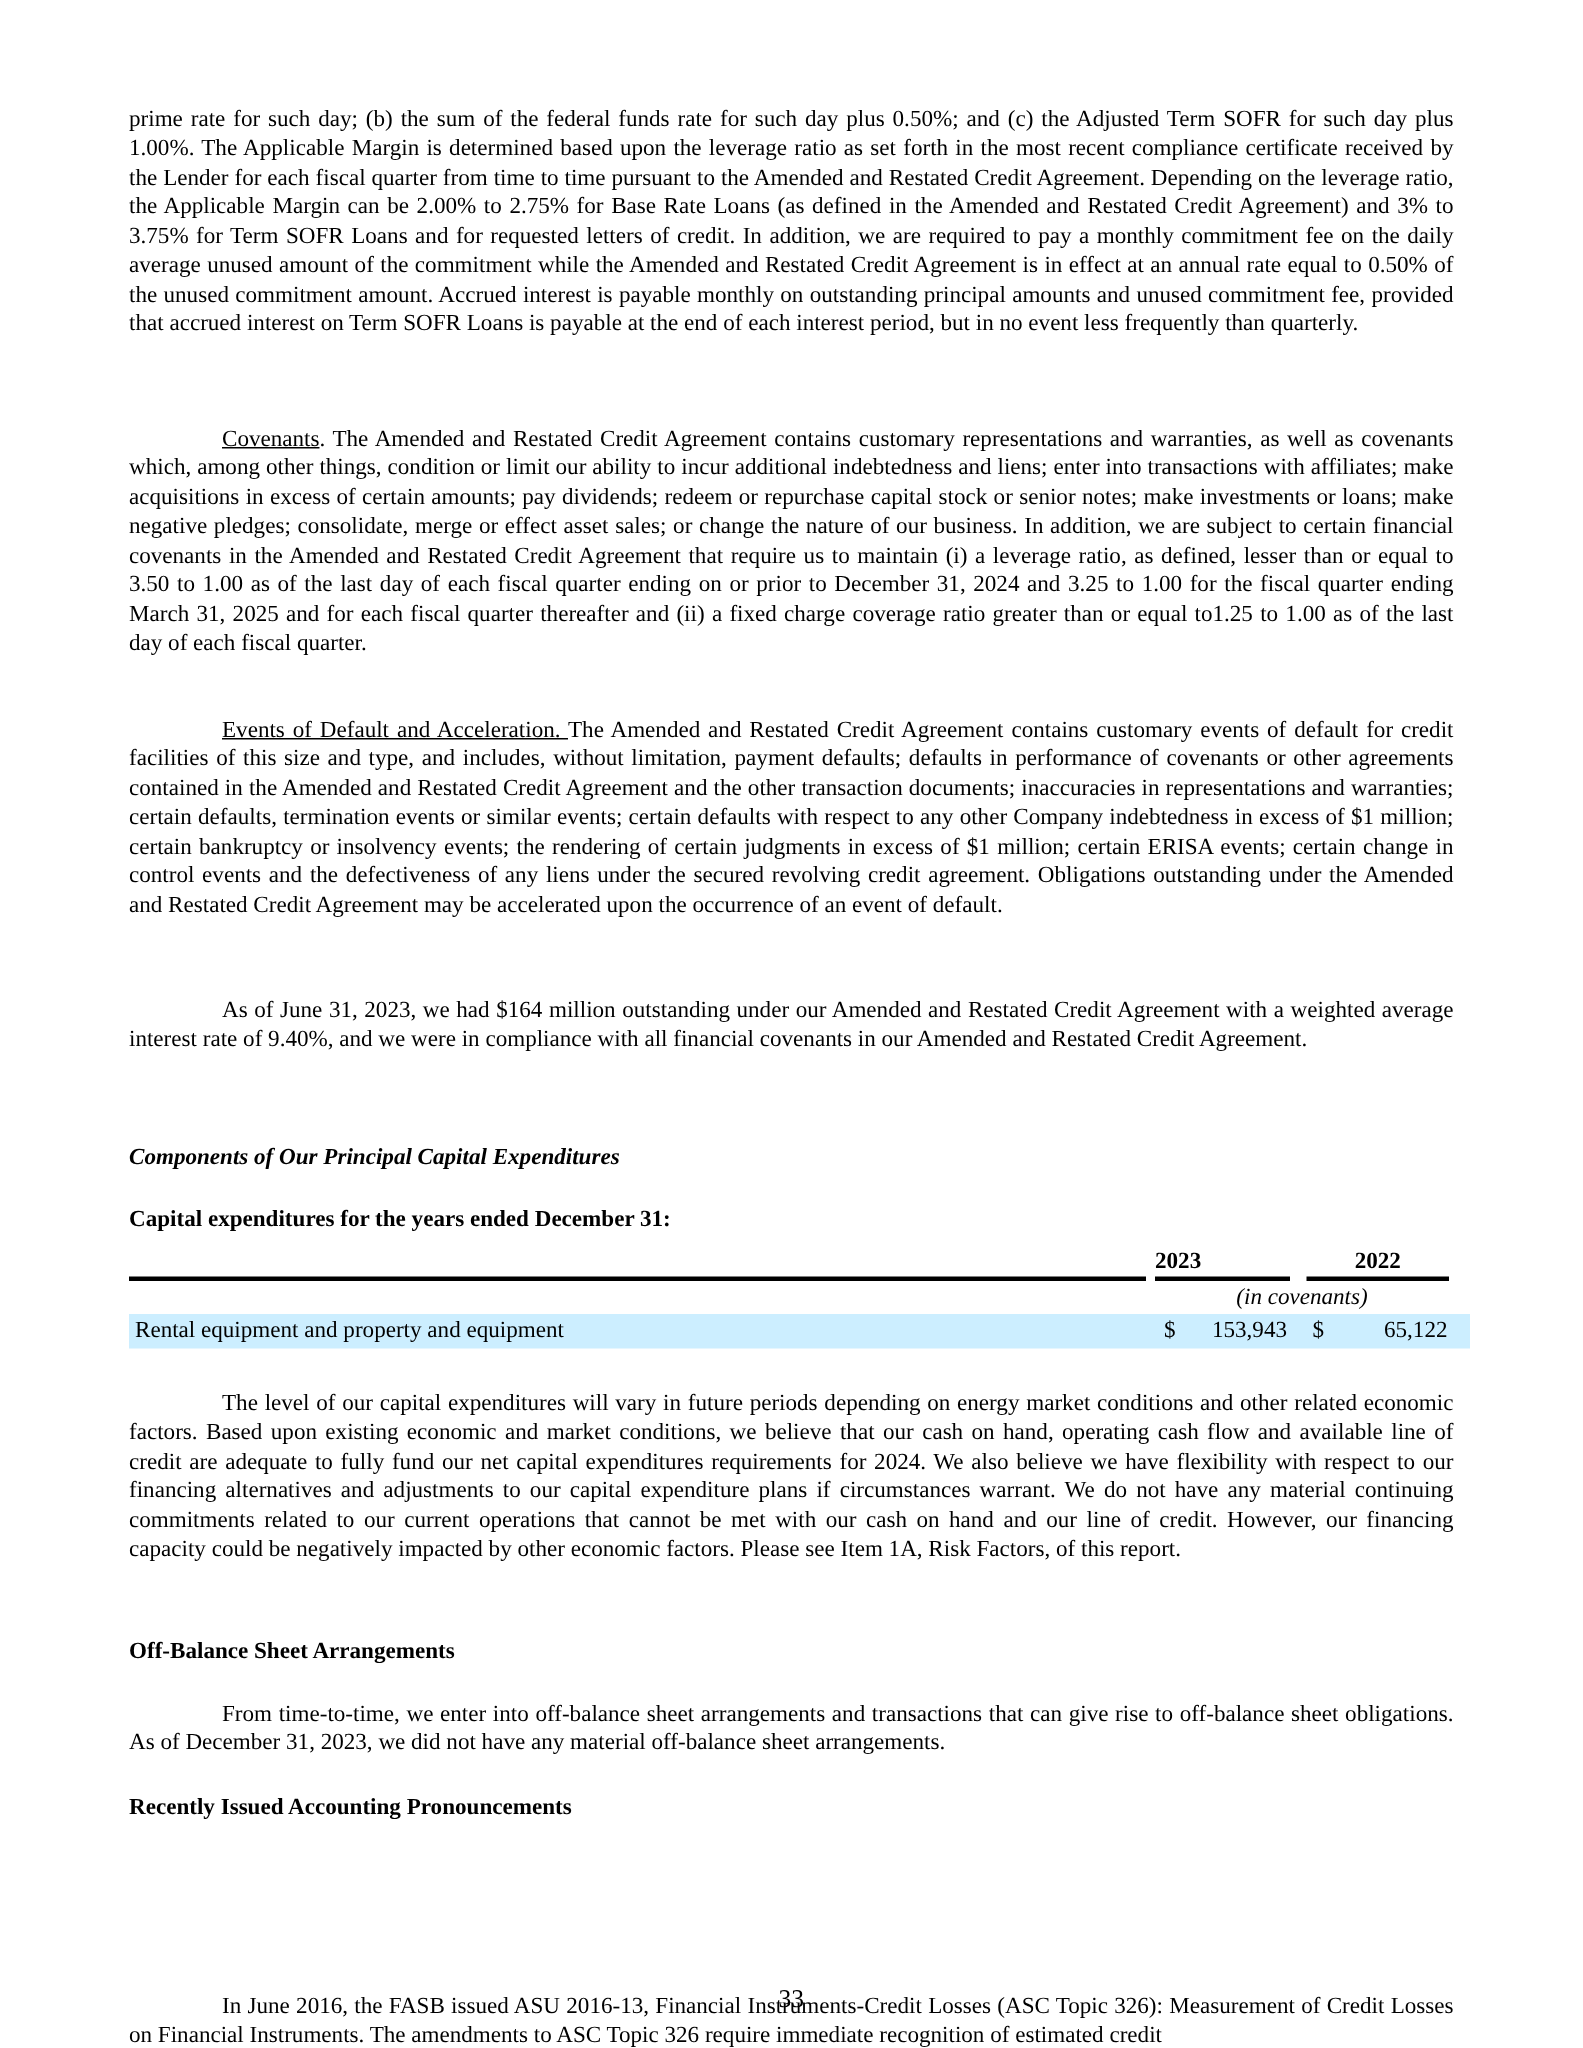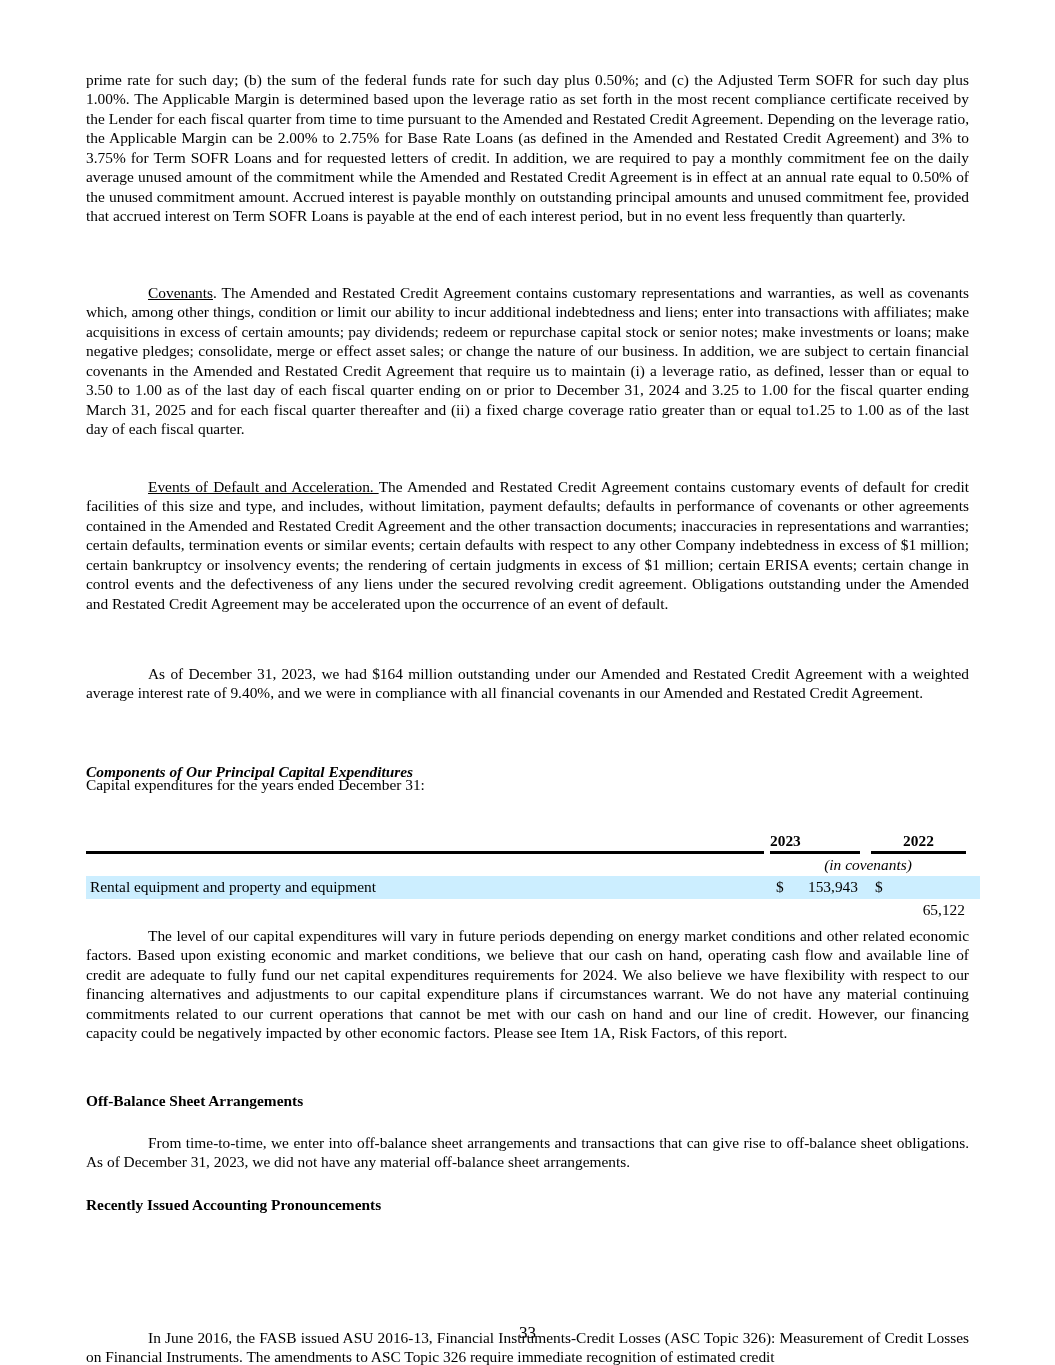--- a/index.html
+++ b/index.html
@@ -21,47 +21,47 @@
     .rule { position: absolute; top: 20px; height: 3px; background: #000; }
     .r1 { left: 0; width: 678px; }
     .r2 { left: 684px; width: 90px; }
     .r3 { left: 785px; width: 95px; }
     .units { position: absolute; left: 684px; width: 196px; top: 25px; text-align: center; font-style: italic; }
     .data-row { position: absolute; left: 0; top: 45px; width: 880px; height: 23px; background: #cceeff; }
     .dr-label { position: absolute; left: 4px; top: 2px; }
     .dr-c1 { position: absolute; left: 690px; top: 2px; }
     .dr-v1 { position: absolute; left: 700px; width: 72px; text-align: right; top: 2px; }
     .dr-c2 { position: absolute; left: 789px; top: 2px; }
-    .dr-v2 { position: absolute; left: 800px; width: 79px; text-align: right; top: 2px; margin-top: 23px; }
+    .dr-v2 { position: absolute; left: 800px; width: 79px; text-align: right; top: 2px; }
     .pageno { position: absolute; left: 0; width: 1055px; top: 1323px; text-align: center; font-size: 17px; }
   </style>
 </head>
 <body>
 
 <div class="blk" style="top:70px;">
   <p class="p">prime rate for such day; (b) the sum of the federal funds rate for such day plus 0.50%; and (c) the Adjusted Term SOFR for such day plus 1.00%. The Applicable Margin is determined based upon the leverage ratio as set forth in the most recent compliance certificate received by the Lender for each fiscal quarter from time to time pursuant to the Amended and Restated Credit Agreement. Depending on the leverage ratio, the Applicable Margin can be 2.00% to 2.75% for Base Rate Loans (as defined in the Amended and Restated Credit Agreement) and 3% to 3.75% for Term SOFR Loans and for requested letters of credit. In addition, we are required to pay a monthly commitment fee on the daily average unused amount of the commitment while the Amended and Restated Credit Agreement is in effect at an annual rate equal to 0.50% of the unused commitment amount. Accrued interest is payable monthly on outstanding principal amounts and unused commitment fee, provided that accrued interest on Term SOFR Loans is payable at the end of each interest period, but in no event less frequently than quarterly.</p>
 </div>
 
 <div class="blk" style="top:283px;">
   <p class="p indent"><span class="u">Covenants</span><span>. The Amended and Restated Credit Agreement contains customary representations and warranties, as well as covenants which, among other things, condition or limit our ability to incur additional indebtedness and liens; enter into transactions with affiliates; make acquisitions in excess of certain amounts; pay dividends; redeem or repurchase capital stock or senior notes; make investments or loans; make negative pledges; consolidate, merge or effect asset sales; or change the nature of our business. In addition, we are subject to certain financial covenants in the Amended and Restated Credit Agreement that require us to maintain (i) a leverage ratio, as defined, lesser than or equal to 3.50 to 1.00 as of the last day of each fiscal quarter ending on or prior to December 31, 2024 and 3.25 to 1.00 for the fiscal quarter ending March 31, 2025 and for each fiscal quarter thereafter and (ii) a fixed charge coverage ratio greater than or equal to1.25 to 1.00 as of the last day of each fiscal quarter.</span></p>
 </div>
 
 <div class="blk" style="top:477px;">
   <p class="p indent"><span class="u">Events of Default and Acceleration. </span><span>The Amended and Restated Credit Agreement contains customary events of default for credit facilities of this size and type, and includes, without limitation, payment defaults; defaults in performance of covenants or other agreements contained in the Amended and Restated Credit Agreement and the other transaction documents; inaccuracies in representations and warranties; certain defaults, termination events or similar events; certain defaults with respect to any other Company indebtedness in excess of $1 million; certain bankruptcy or insolvency events; the rendering of certain judgments in excess of $1 million; certain ERISA events; certain change in control events and the defectiveness of any liens under the secured revolving credit agreement. Obligations outstanding under the Amended and Restated Credit Agreement may be accelerated upon the occurrence of an event of default.</span></p>
 </div>
 
 <div class="blk" style="top:664px;">
-  <p class="p indent">As of December 31, 2023, we had $164 million outstanding under our Amended and Restated Credit Agreement with a weighted average interest rate of 9.40%, and we were in compliance with all financial covenants in our Amended and Restated Credit Agreement.</p>
+  <p class="p indent">As of June 31, 2023, we had $164 million outstanding under our Amended and Restated Credit Agreement with a weighted average interest rate of 9.40%, and we were in compliance with all financial covenants in our Amended and Restated Credit Agreement.</p>
 </div>
 
 <div class="blk" style="top:762px;">
   <p class="p hi">Components of Our Principal Capital Expenditures</p>
 </div>
 
-<div class="blk" style="top:775px;">
+<div class="blk" style="top:803px;font-weight:bold;">
   <p class="p">Capital expenditures for the years ended December 31:</p>
 </div>
 
 <div class="tbl">
   <div class="th-row">
     <span class="th-23">2023</span>
     <span class="th-22">2022</span>
     <div class="rule r1"></div>
     <div class="rule r2"></div>
     <div class="rule r3"></div>

